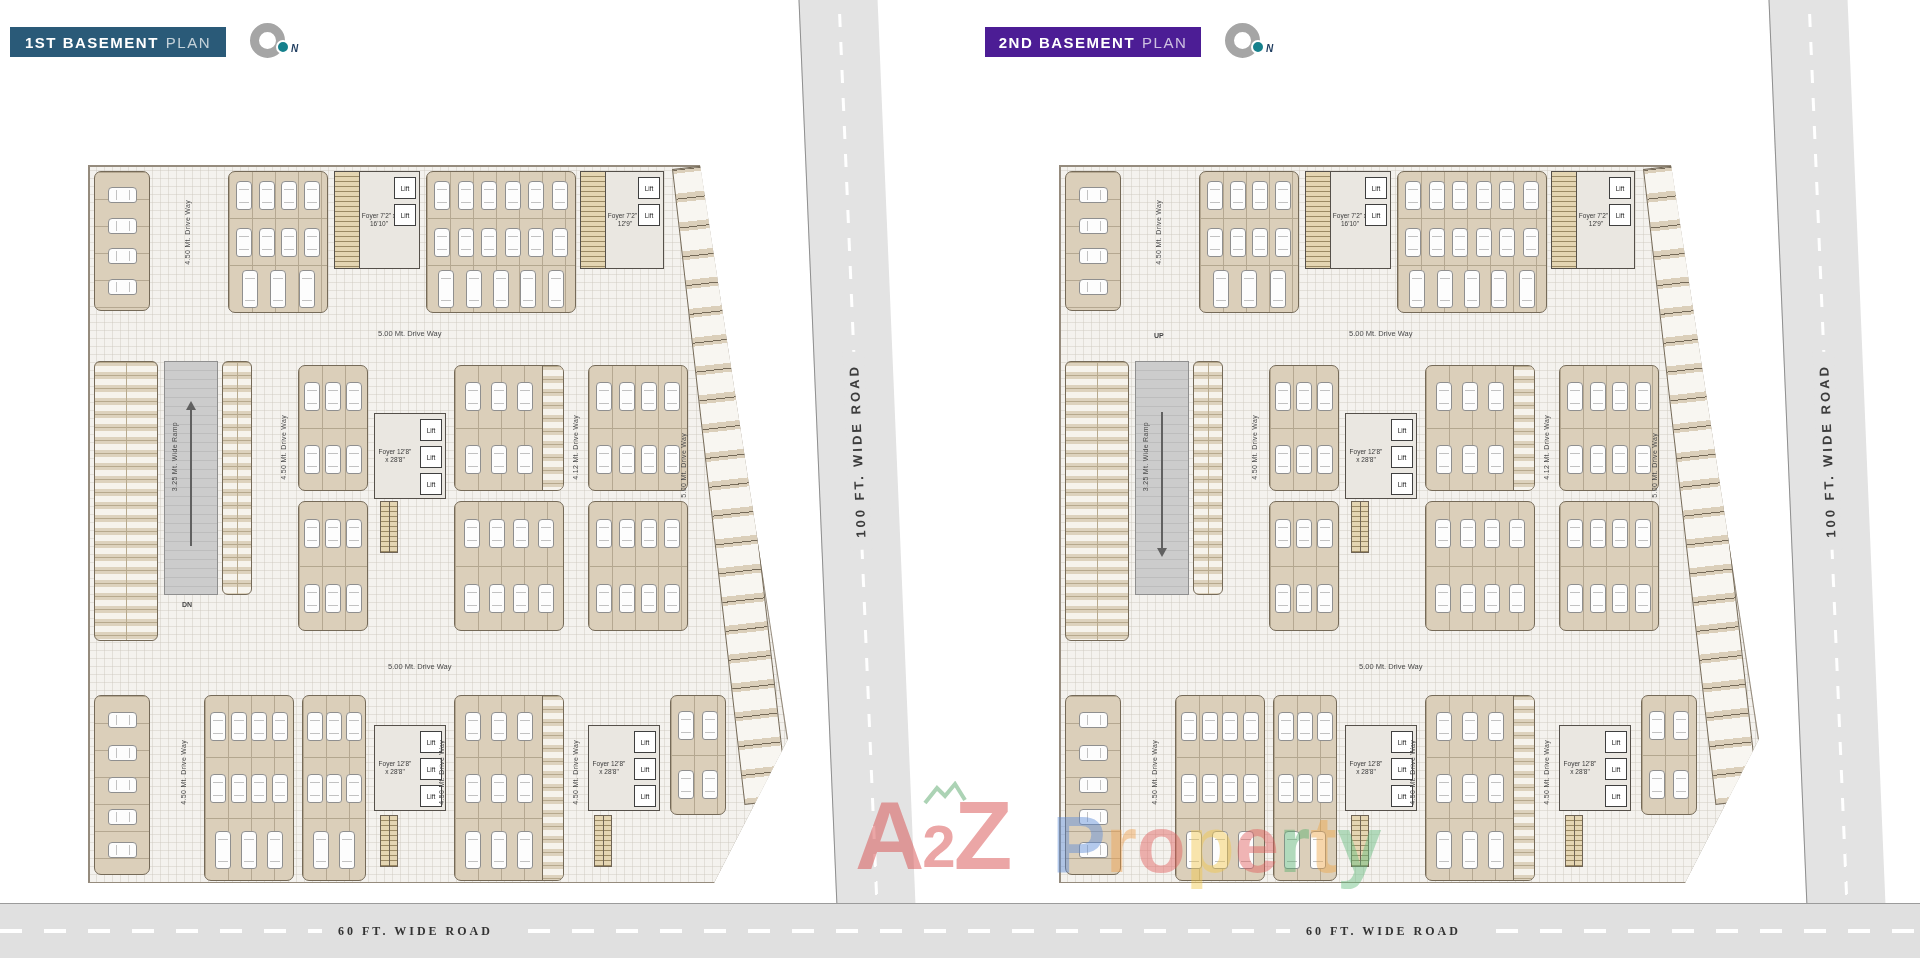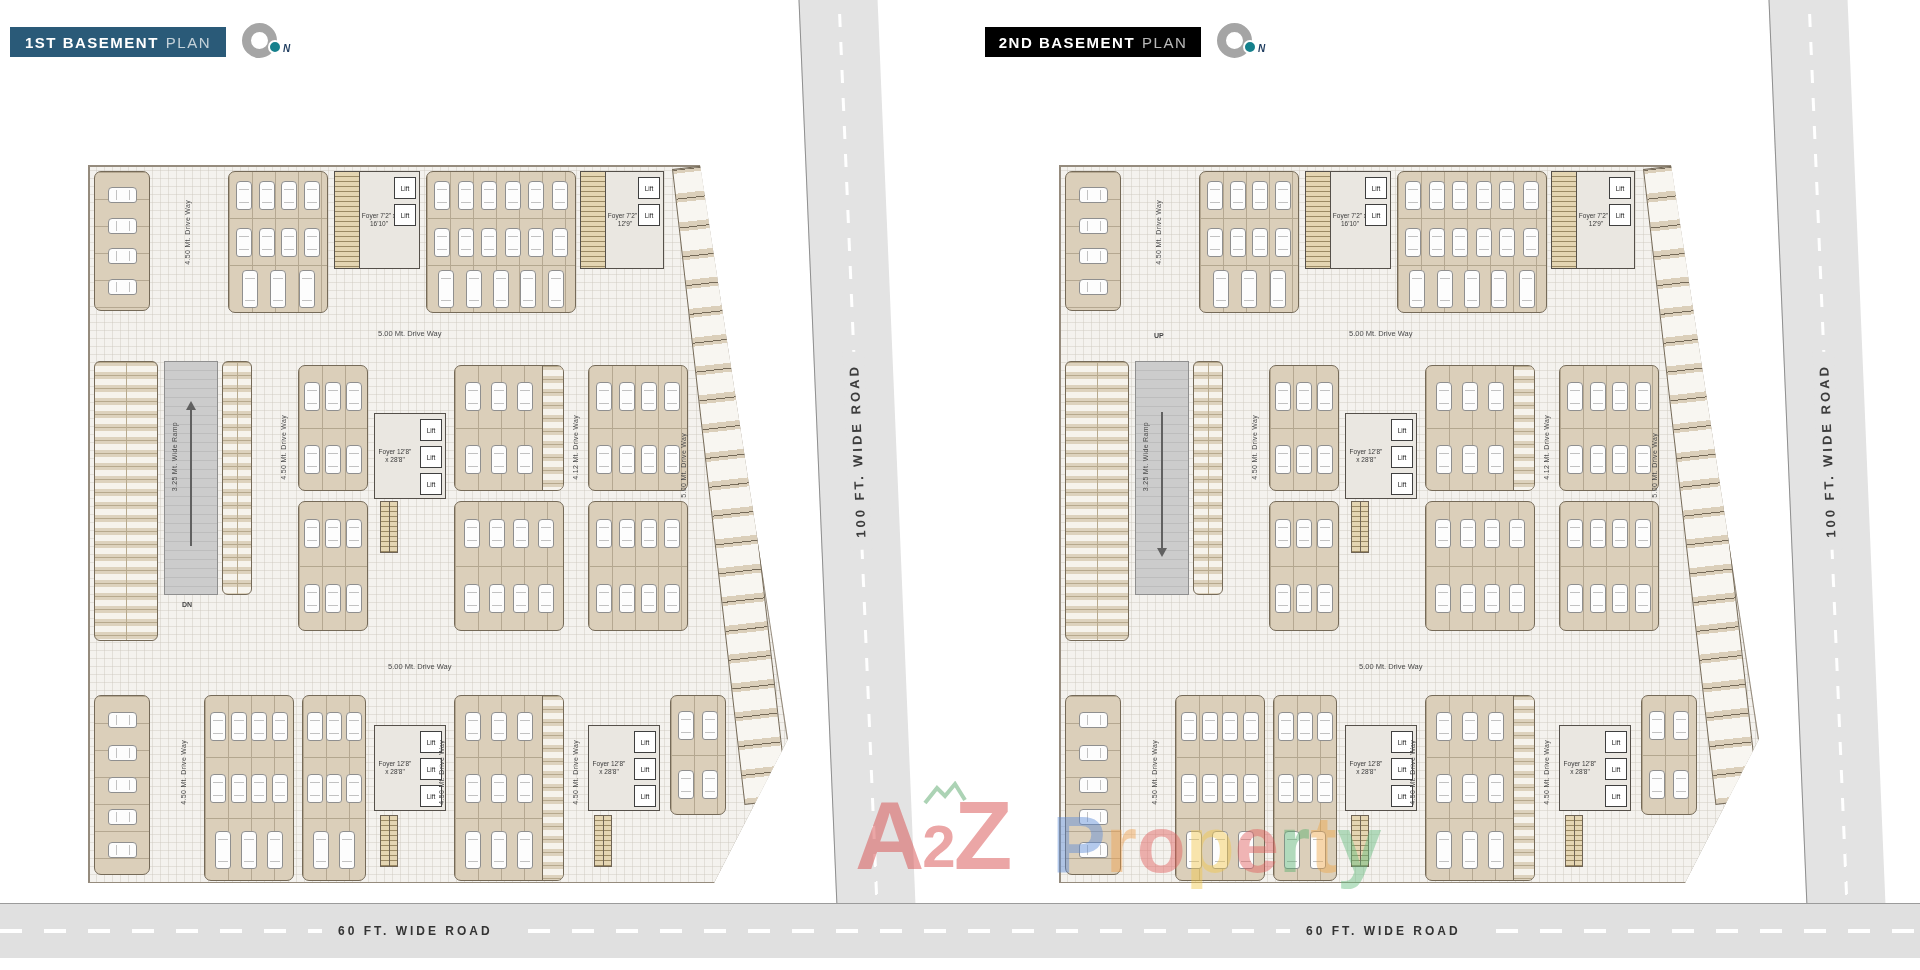--- a/index.html
+++ b/index.html
@@ -1,20 +1,20 @@
 <!DOCTYPE html>
 <html><head>
 <meta charset="utf-8">
 <style>
   html,body{margin:0;padding:0;background:#fff;}
   .stage{position:relative;width:1920px;height:970px;background:#fff;overflow:hidden;
          font-family:"Liberation Sans",sans-serif;}
 
   
-  .panel-header{position:absolute;top:22px;display:flex;align-items:center;gap:16px;z-index:20;}
+  .panel-header{position:absolute;top:22px;display:flex;align-items:center;gap:24px;z-index:20;}
   .title-box{width:216px;height:30px;display:flex;align-items:center;justify-content:center;
              gap:7px;background:#2a5a78;}
   .title-bold{color:#fff;font-weight:bold;font-size:15px;letter-spacing:1.5px;}
   .title-light{color:rgba(255,255,255,.72);font-size:15px;letter-spacing:1.5px;}
   .compass{position:relative;width:52px;height:40px;}
   .compass .ring{position:absolute;left:0;top:1px;width:17px;height:17px;
                  border:9.5px solid #a5a5a5;border-radius:50%;}
   .compass .dot{position:absolute;left:26px;top:18px;width:10px;height:10px;
                 background:#15808c;border:2px solid #fff;border-radius:50%;}
   .compass .n{position:absolute;left:41px;top:21px;font-style:italic;font-weight:bold;
@@ -22,21 +22,21 @@
 
   
   .road-v{position:absolute;top:-12px;width:78px;height:928px;background:#e3e3e3;
           border-left:1px solid #8e8e8e;transform-origin:top left;transform:rotate(-2.4deg);}
   .road-v .dash-line{position:absolute;left:38px;top:0;bottom:0;width:3px;
           background:repeating-linear-gradient(180deg,#fff 0 13px,transparent 13px 28px);}
   .road-label-v{position:absolute;left:50%;top:465px;transform:translate(-50%,-50%) rotate(180deg);
           writing-mode:vertical-rl;font-size:13px;font-weight:bold;letter-spacing:3px;
           color:#3c3c3c;background:#e3e3e3;padding:12px 3px;white-space:nowrap;z-index:2;}
   .road-h{position:absolute;left:0;top:903px;width:1920px;height:54px;background:#e0e0e0;
-          border-top:1px solid #9b9b9b;z-index:5;}
+          border-top:1px solid #9b9b9b;z-index:5;font-family:Liberation Serif, serif;}
   .road-h .dash-line{position:absolute;left:0;right:0;top:25px;height:4px;
           background:repeating-linear-gradient(90deg,#fff 0 22px,transparent 22px 44px);}
   .road-label-h{position:absolute;top:50%;transform:translateY(-50%);font-size:12px;
           font-weight:bold;letter-spacing:3px;color:#333;background:#e0e0e0;
           padding:4px 16px;white-space:nowrap;}
 
   
   .plan{position:absolute;top:165px;width:702px;height:718px;
         background-color:#f4f2ee;
         background-image:
@@ -711,21 +711,21 @@
       <span class="title-bold">1ST BASEMENT</span>
       <span class="title-light">PLAN</span>
     </div>
     <div class="compass">
       <div class="ring"></div>
       <div class="dot" style="background-color: rgb(21, 128, 140);"></div>
       <div class="n">N</div>
     </div>
   </div>
   <div class="panel-header" style="left:985px;">
-    <div class="title-box" style="background-color: #000000;">
+    <div class="title-box" style="background-color: #4c1d95;">
       <span class="title-bold">2ND BASEMENT</span>
       <span class="title-light">PLAN</span>
     </div>
     <div class="compass">
       <div class="ring"></div>
       <div class="dot" style="background-color: rgb(21, 128, 140);"></div>
       <div class="n">N</div>
     </div>
   </div>
 

